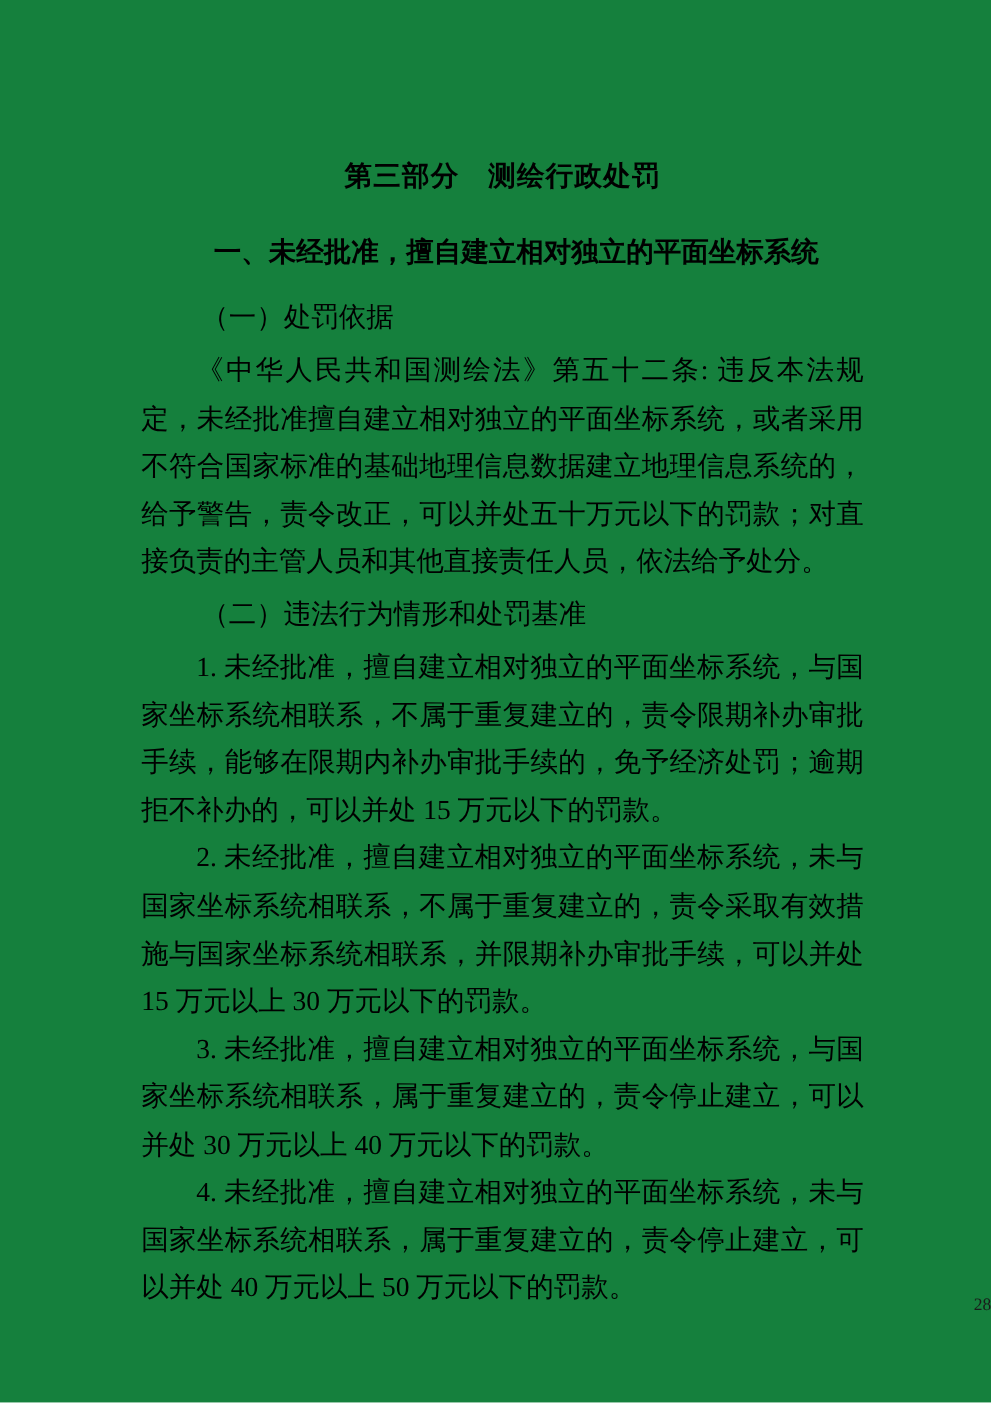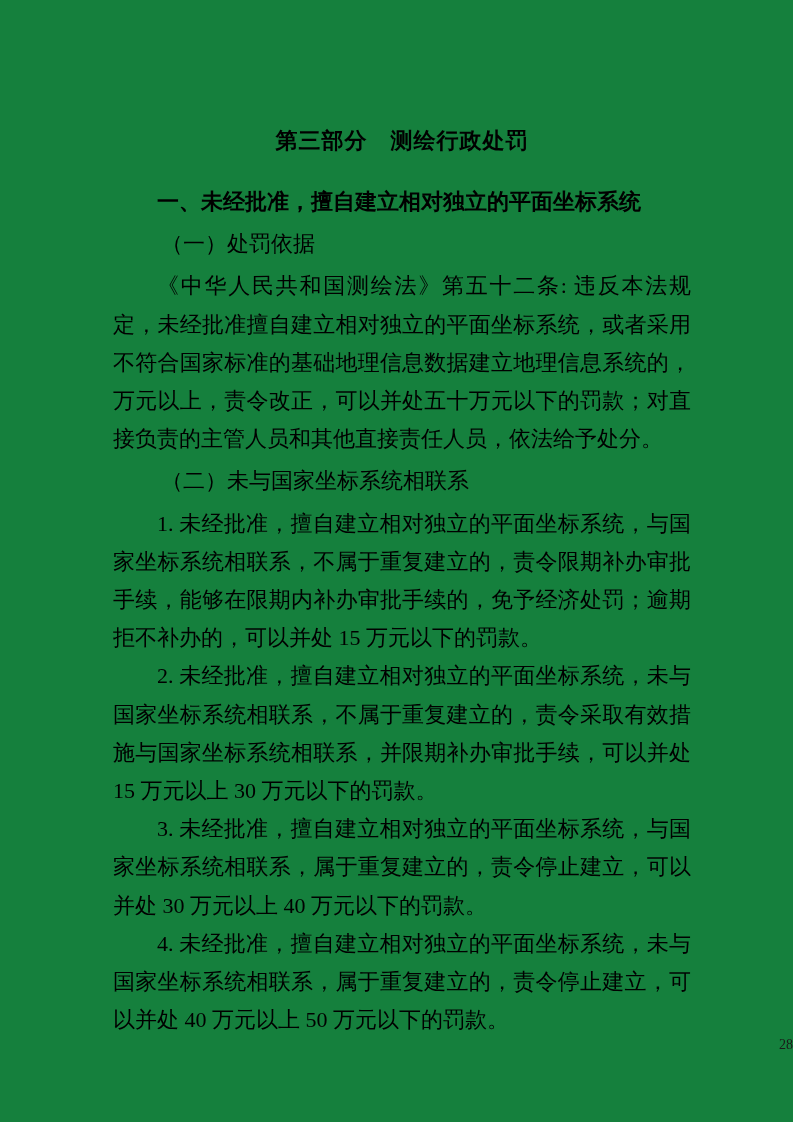--- a/index.html
+++ b/index.html
@@ -30,21 +30,21 @@
     text-align: center;
     letter-spacing: 1px;
     margin: 0 0 23px 0;
   }
   .section-heading {
     font-family: "Liberation Sans", "DejaVu Sans", sans-serif;
     font-weight: bold;
     font-size: 22px;
     line-height: 38.2px;
     text-indent: 2em;
-    margin: 0;
+    margin: 14px;
     white-space: nowrap;
   }
   .sub-heading {
     font-size: 22px;
     line-height: 38.2px;
     text-indent: 2em;
     margin: 4px;
   }
   .para {
     font-size: 22px;
@@ -68,23 +68,23 @@
 <body>
 
 <div class="page">
   <div class="content">
     <h1 class="doc-title">第三部分　测绘行政处罚</h1>
 
     <h2 class="section-heading">一、未经批准，擅自建立相对独立的平面坐标系统</h2>
 
     <p class="sub-heading">（一）处罚依据</p>
 
-    <p class="para">《中华人民共和国测绘法》第五十二条: 违反本法规定，未经批准擅自建立相对独立的平面坐标系统，或者采用不符合国家标准的基础地理信息数据建立地理信息系统的，万元以上，责令改正，可以并处五十万元以下的罚款；对直接负责的主管人员和其他直接责任人员，依法给予处分。</p>
+    <p class="para">《中华人民共和国测绘法》第五十二条: 违反本法规定，未经批准擅自建立相对独立的平面坐标系统，或者采用不符合国家标准的基础地理信息数据建立地理信息系统的，给予警告，责令改正，可以并处五十万元以下的罚款；对直接负责的主管人员和其他直接责任人员，依法给予处分。</p>
 
-    <p class="sub-heading">（二）未与国家坐标系统相联系</p>
+    <p class="sub-heading">（二）违法行为情形和处罚基准</p>
 
     <p class="para">1. 未经批准，擅自建立相对独立的平面坐标系统，与国家坐标系统相联系，不属于重复建立的，责令限期补办审批手续，能够在限期内补办审批手续的，免予经济处罚；逾期拒不补办的，可以并处 15 万元以下的罚款。</p>
 
     <p class="para">2. 未经批准，擅自建立相对独立的平面坐标系统，未与国家坐标系统相联系，不属于重复建立的，责令采取有效措施与国家坐标系统相联系，并限期补办审批手续，可以并处 15 万元以上 30 万元以下的罚款。</p>
 
     <p class="para">3. 未经批准，擅自建立相对独立的平面坐标系统，与国家坐标系统相联系，属于重复建立的，责令停止建立，可以并处 30 万元以上 40 万元以下的罚款。</p>
 
     <p class="para">4. 未经批准，擅自建立相对独立的平面坐标系统，未与国家坐标系统相联系，属于重复建立的，责令停止建立，可以并处 40 万元以上 50 万元以下的罚款。</p>
   </div>
 

